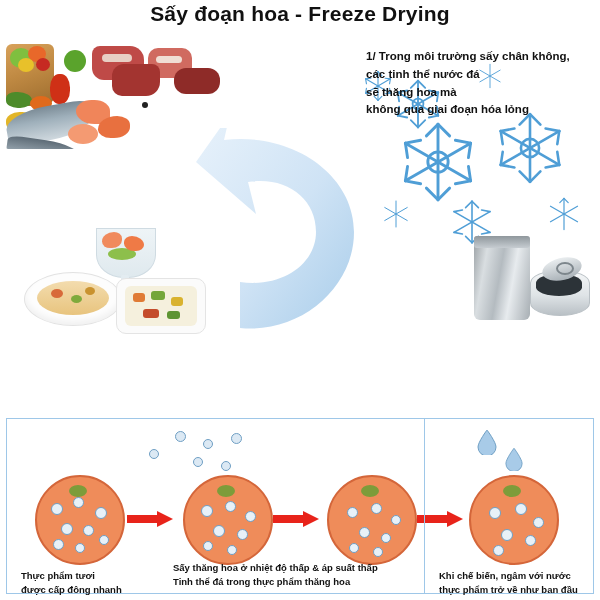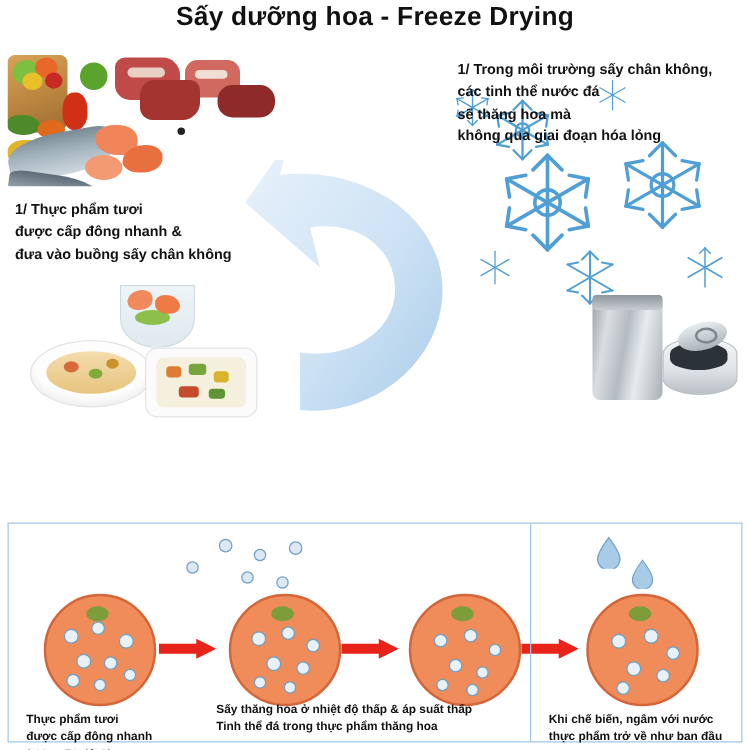--- a/index.html
+++ b/index.html
@@ -287,21 +287,21 @@
   }
   .cap1 { left: 14px;  top: 150px; width: 150px; }
   .cap2 { left: 166px; top: 142px; width: 250px; }
   .cap3 { left: 432px; top: 150px; width: 158px; }
 </style>
 </head>
 <body>
 
 <div class="stage">
 
-  <div class="title">Sấy dưỡng hoa - Freeze Drying</div>
+  <div class="title">Sấy đoạn hoa - Freeze Drying</div>
 
   <div class="food-collage">
     <div class="veg-basket"></div>
     <div class="blob veg-1"></div>
     <div class="blob veg-2"></div>
     <div class="blob veg-3"></div>
     <div class="blob veg-4"></div>
     <div class="blob veg-5"></div>
     <div class="blob veg-6"></div>
     <div class="blob veg-7"></div>
@@ -318,23 +318,20 @@
 
     <div class="fish-1"></div>
     <div class="fish-2"></div>
     <div class="blob fish-eye"></div>
 
     <div class="blob shrimp-1"></div>
     <div class="blob shrimp-2"></div>
     <div class="blob shrimp-3"></div>
   </div>
 
-  <div class="txt txt-1">1/ Thực phẩm tươi
-được cấp đông nhanh &amp;
-đưa vào buồng sấy chân không</div>
 
   <div class="plated">
     <div class="bowl-glass"></div>
     <div class="blob bowl-green"></div>
     <div class="blob bowl-shrimp"></div>
     <div class="blob bowl-shrimp2"></div>
     <div class="soup-plate">
       <div class="soup-inner"></div>
       <div class="blob soup-bit1"></div>
       <div class="blob soup-bit2"></div>

